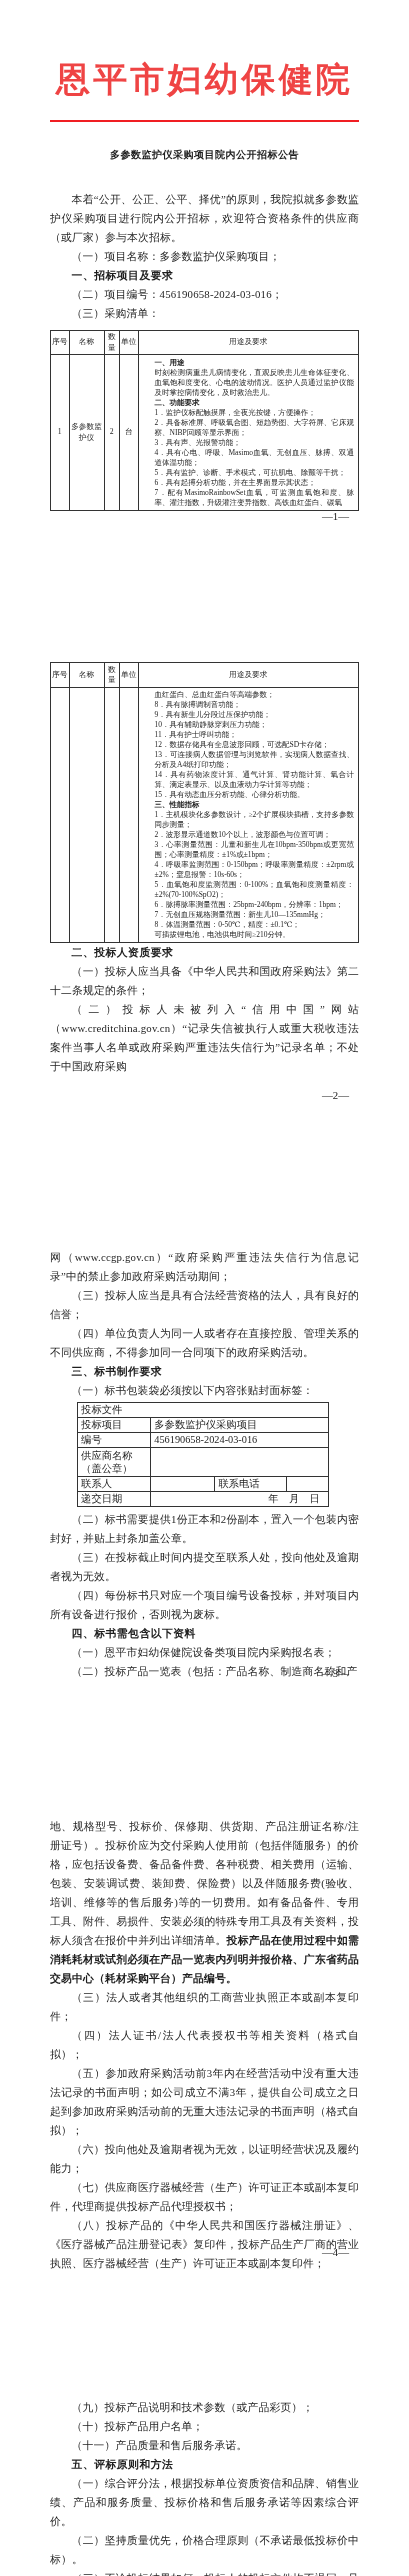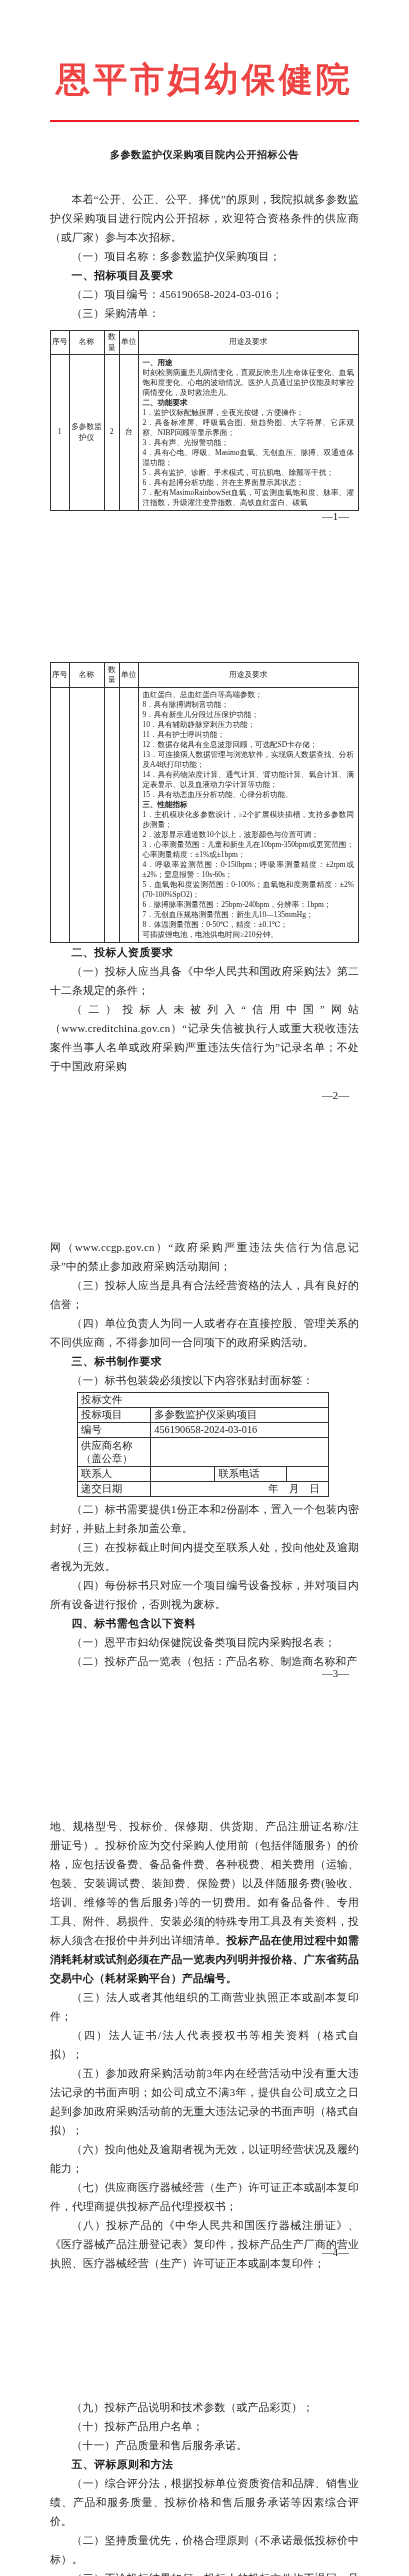--- a/index.html
+++ b/index.html
@@ -18,21 +18,21 @@
   .red-rule{height:2.1px;background:#f01e23;margin-top:17.5px;}
   .doc-title{margin:26px 0 0 0;text-align:center;font-size:10px;font-weight:bold;
              font-family:"Liberation Sans","DejaVu Sans",sans-serif;letter-spacing:0.5px;line-height:1.4;}
   .intro{margin-top:28px;}
   
   .ptable{width:100%;border-collapse:collapse;table-layout:fixed;margin-top:6.2px;}
   .ptable th,.ptable td{border:0.8px solid #333;font-weight:normal;vertical-align:middle;}
   .ptable th{font-size:7.7px;line-height:1.35;text-align:center;padding:1.5px 0.5px;letter-spacing:0;}
   .ptable td.c{font-size:7.7px;line-height:1.35;text-align:center;letter-spacing:0;}
   .ptable td.req{padding:2.1px 4.1px;font-size:7.5px;line-height:10px;letter-spacing:0;vertical-align:top;}
-  .req div{text-align:justify;}
+  .req div{text-align:justify;margin-left:12px;}
   .req .b{font-weight:bold;font-family:"Liberation Sans","DejaVu Sans",sans-serif;}
   
   .ltable{border-collapse:collapse;width:252px;margin:2.1px 0 3.1px 27px;font-size:10.3px;letter-spacing:0;}
   .ltable td{border:0.8px solid #333;padding:0 3.1px;height:14px;line-height:1.3;}
   .ltable td.k2{white-space:pre-line;height:28px;}
   .ltable td.dt{text-align:right;padding-right:8.2px;}
 </style>
 </head>
 <body>
 
@@ -136,21 +136,21 @@
       </tbody>
         </table>
       <p class="para hd">二、投标人资质要求</p>
       <p class="para">（一）投标人应当具备《中华人民共和国政府采购法》第二十二条规定的条件；</p>
       <p class="para">（二）投标人未被列入“信用中国”网站（www.creditchina.gov.cn）“记录失信被执行人或重大税收违法案件当事人名单或政府采购严重违法失信行为”记录名单；不处于中国政府采购</p>
     </div>
     <div class="pfoot">—2—</div>
   </div>
 
   <div class="page" style="top:1157px">
-    <div class="pc" style="top:81px">
+    <div class="pc" style="top:91px">
       <p class="para cont">网（www.ccgp.gov.cn）“政府采购严重违法失信行为信息记录”中的禁止参加政府采购活动期间；</p>
       <p class="para">（三）投标人应当是具有合法经营资格的法人，具有良好的信誉；</p>
       <p class="para">（四）单位负责人为同一人或者存在直接控股、管理关系的不同供应商，不得参加同一合同项下的政府采购活动。</p>
       <p class="para hd">三、标书制作要求</p>
       <p class="para">（一）标书包装袋必须按以下内容张贴封面标签：</p>
       <table class="ltable">
         <tbody>
             <tr>
           <td colspan="4">投标文件</td>
         </tr>

